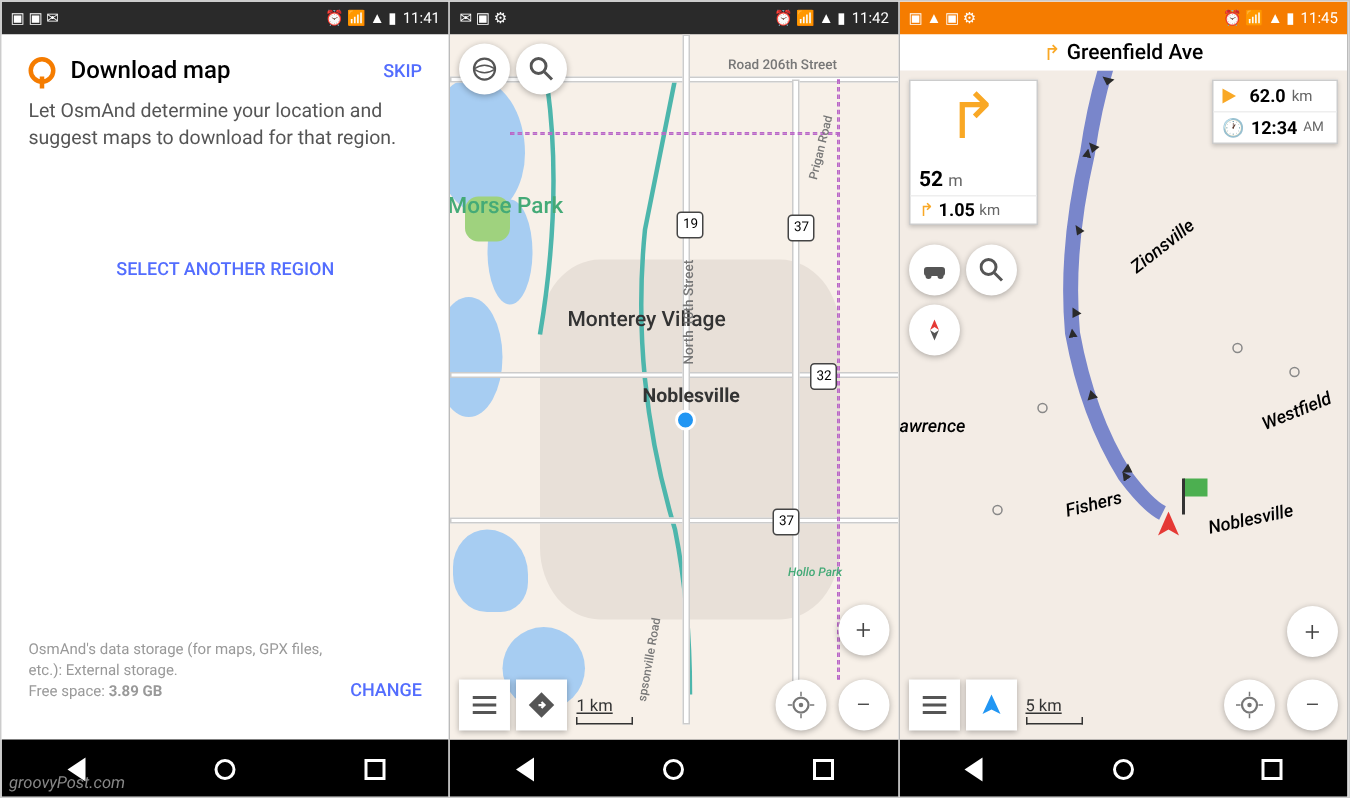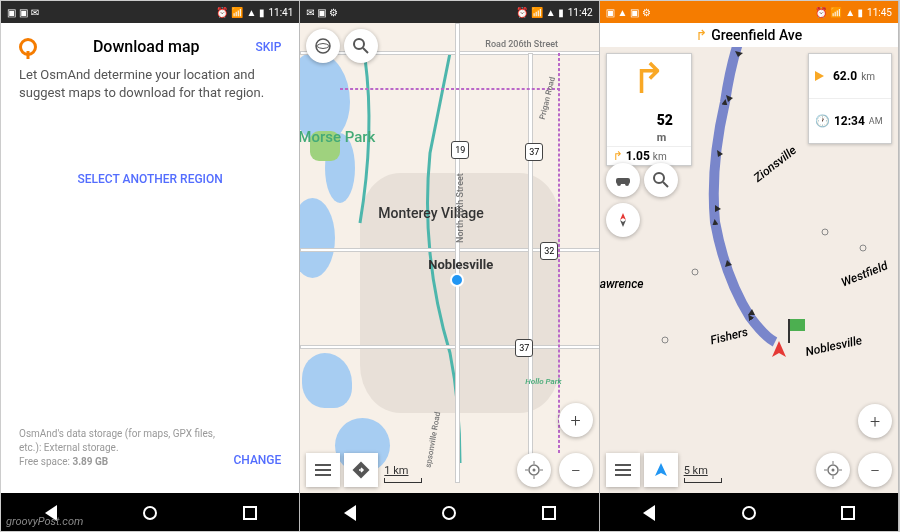--- a/index.html
+++ b/index.html
@@ -18,21 +18,21 @@
   .nav-btn { width: 20px; height: 20px; display: flex; align-items: center; justify-content: center; }
   .nav-tri { width: 0; height: 0; border-top: 8px solid transparent; border-bottom: 8px solid transparent; border-right: 12px solid #fff; }
   .nav-cir { width: 14px; height: 14px; border: 2px solid #fff; border-radius: 50%; }
   .nav-sq { width: 14px; height: 14px; border: 2px solid #fff; }
 
   
   .p1-body { flex: 1; background: #fff; padding: 14px 18px; display: flex; flex-direction: column; }
   .p1-head { display: flex; align-items: center; gap: 10px; margin-bottom: 10px; }
   .p1-logo { width: 18px; height: 18px; border: 3px solid #f57c00; border-radius: 50%; position: relative; }
   .p1-logo::after { content: ''; position: absolute; width: 3px; height: 8px; background: #f57c00; bottom: -6px; left: 50%; transform: translateX(-50%); }
-  .p1-title { font-size: 16px; font-weight: 500; flex: 1; text-align: center; }
+  .p1-title { font-size: 16px; font-weight: 500; flex: 1; }
   .p1-skip { color: #536dfe; font-size: 12px; font-weight: 500; }
   .p1-desc { font-size: 13px; color: #555; line-height: 1.4; margin-bottom: 50px; }
   .p1-card { background: #fff; box-shadow: 0 1px 4px rgba(0,0,0,0.25); border-radius: 2px; padding: 12px 14px; display: flex; align-items: center; gap: 12px; }
   .p1-map-ic { width: 18px; height: 14px; background: linear-gradient(90deg,#bbb 33%,#999 33%,#999 66%,#bbb 66%); transform: skewY(-5deg); }
   .p1-card-name { font-size: 14px; color: #222; }
   .p1-card-size { font-size: 11px; color: #999; }
   .p1-dl-btn { background: #536dfe; color: #fff; text-align: center; padding: 12px; font-size: 13px; font-weight: 500; border-radius: 0 0 2px 2px; box-shadow: 0 1px 4px rgba(0,0,0,0.25); }
   .p1-select { color: #536dfe; font-size: 12px; font-weight: 500; text-align: center; margin-top: 20px; }
   .p1-footer { font-size: 10px; color: #999; line-height: 1.4; display: flex; align-items: flex-end; padding: 10px 0; }
   .p1-footer-txt { flex: 1; }
@@ -52,24 +52,24 @@
   .sq-btn { position: absolute; width: 34px; height: 34px; background: #fff; box-shadow: 0 1px 4px rgba(0,0,0,0.3); display: flex; align-items: center; justify-content: center; }
   .scale { position: absolute; font-size: 11px; color: #333; text-decoration: underline; }
   .scale::after { content: ''; display: block; width: 36px; height: 4px; border: 1px solid #333; border-top: none; margin-top: 1px; }
 
   
   .p3-title { height: 24px; background: #fff; text-align: center; font-size: 14px; font-weight: 500; display: flex; align-items: center; justify-content: center; gap: 4px; }
   .p3-map { flex: 1; position: relative; background: #f3ece5; overflow: hidden; }
   .nav-box { position: absolute; background: #fff; border: 1px solid #ccc; box-shadow: 0 1px 3px rgba(0,0,0,0.2); }
   .turn-box { left: 6px; top: 6px; width: 86px; }
   .turn-arrow { font-size: 42px; color: #f9a825; text-align: center; line-height: 50px; height: 56px; }
-  .turn-dist { font-size: 14px; font-weight: 700; padding: 2px 6px; margin-left: 44px; }
+  .turn-dist { font-size: 14px; font-weight: 400; padding: 2px 6px; }
   .turn-next { font-size: 12px; padding: 2px 6px; border-top: 1px solid #eee; display: flex; align-items: center; gap: 3px; }
   .info-box { right: 6px; top: 6px; width: 84px; font-size: 12px; }
-  .info-row { padding: 15px 6px; display: flex; align-items: center; gap: 4px; }
+  .info-row { padding: 3px 6px; display: flex; align-items: center; gap: 4px; }
   .info-row:first-child { border-bottom: 1px solid #eee; }
   .route { stroke: #7986cb; stroke-width: 10; fill: none; }
   .arrowhead { fill: #2a2a2a; }
   .p3-label { position: absolute; font-size: 12px; font-weight: 500; font-style: italic; }
   .flag { width: 0; height: 0; border: 5px solid transparent; border-left: 9px solid #f9a825; }
 </style>
 </head>
 <body>
 
 <div class="pane">

